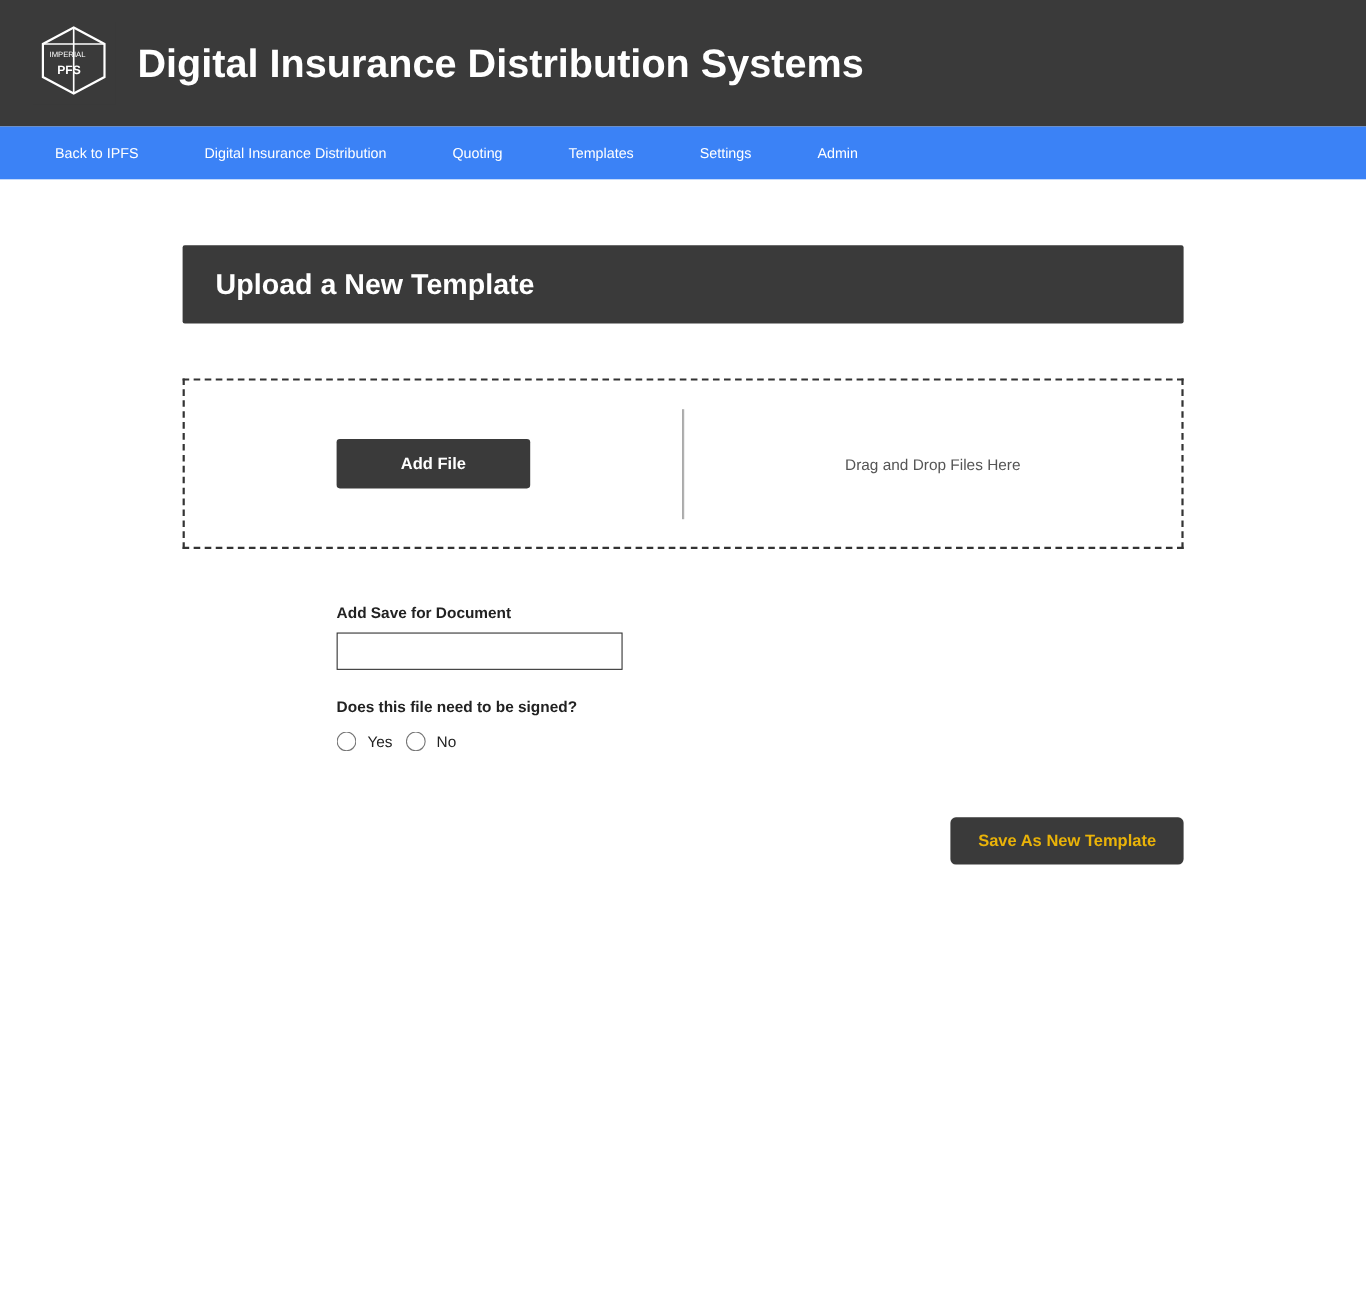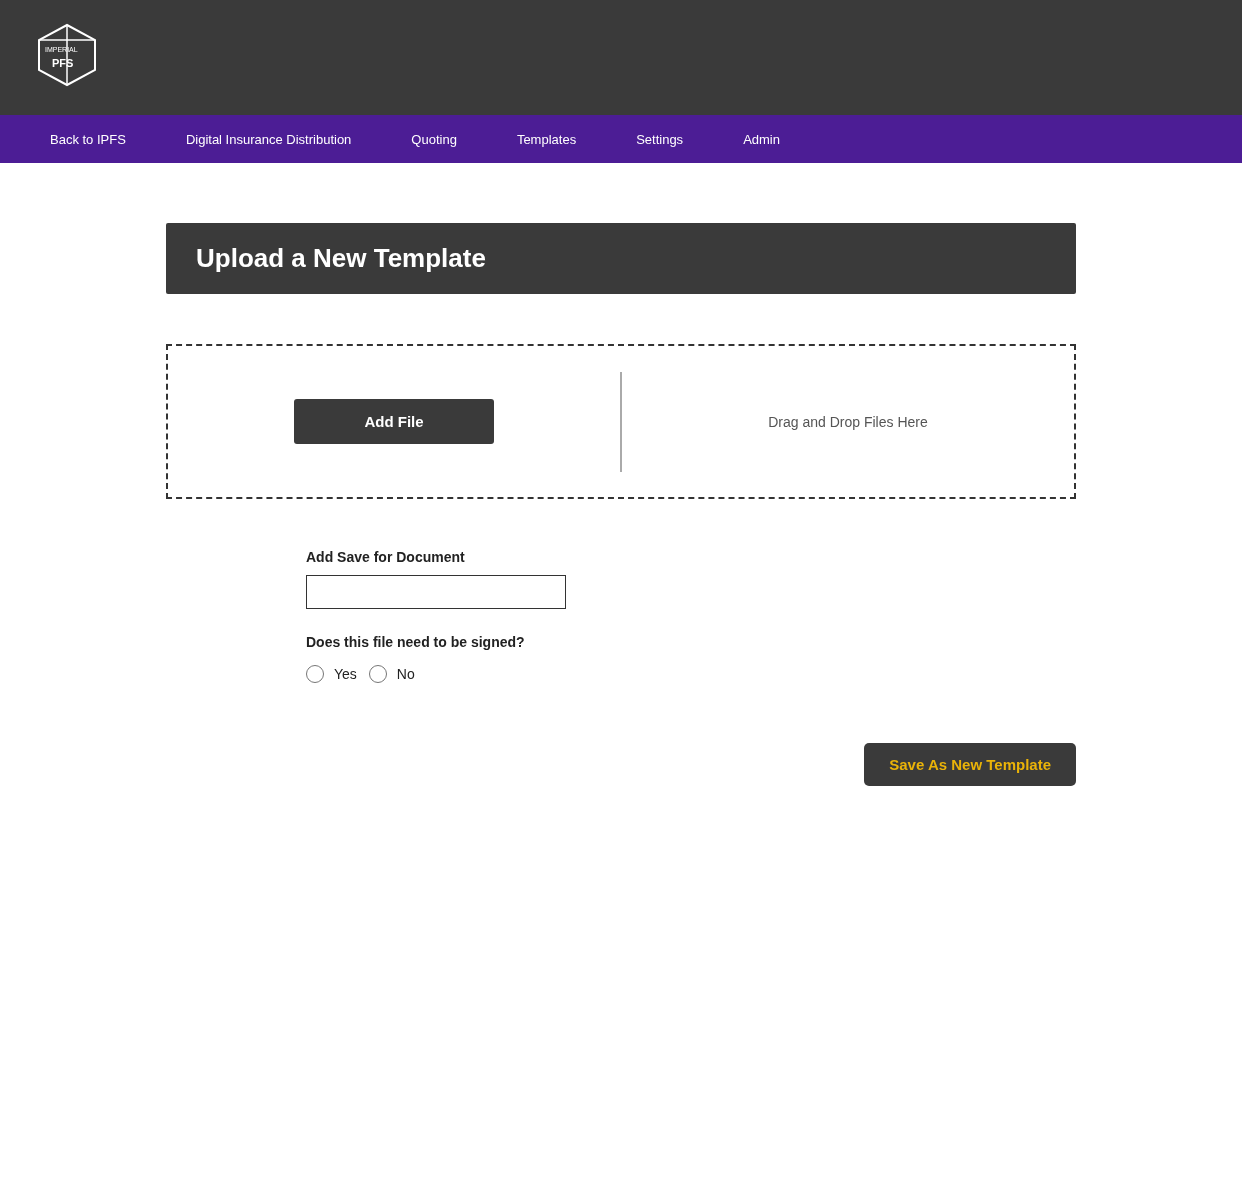--- a/index.html
+++ b/index.html
@@ -36,21 +36,21 @@
     }
 
     .header-title {
       color: #fff;
       font-size: 36px;
       font-weight: bold;
     }
 
     
     .nav {
-      background: #4c1d95;
+      background: #3b82f6;
       display: flex;
       align-items: center;
       padding: 0 20px;
       min-height: 48px;
     }
 
     .nav-item {
       color: #fff;
       font-size: 13px;
       padding: 14px 30px;
@@ -100,21 +100,21 @@
       width: 1px;
       height: 100px;
       background: #aaa;
     }
 
     .add-file-btn {
       background: #3a3a3a;
       color: #fff;
       border: none;
       padding: 14px 0;
-      width: 200px;
+      width: 176px;
       font-size: 15px;
       font-weight: bold;
       cursor: pointer;
       border-radius: 3px;
     }
 
     .upload-text {
       color: #555;
       font-size: 14px;
       text-align: center;
@@ -201,20 +201,21 @@
       <rect width="75" height="75" fill="#3a3a3a"></rect>
 
       <polygon points="37,5 65,20 65,50 37,65 9,50 9,20" fill="none" stroke="white" stroke-width="2"></polygon>
       <line x1="37" y1="5" x2="37" y2="65" stroke="white" stroke-width="1.5"></line>
       <line x1="9" y1="20" x2="65" y2="20" stroke="white" stroke-width="1.5"></line>
 
       <text x="22" y="47" fill="white" font-size="11" font-weight="bold" font-family="Arial">PFS</text>
       <text x="15" y="32" fill="white" font-size="7" font-family="Arial">IMPERIAL</text>
     </svg>
   </div>
+  <h1 class="header-title">Digital Insurance Distribution Systems</h1>
 </header>
 
 <nav class="nav">
   <a class="nav-item">Back to IPFS</a>
   <a class="nav-item">Digital Insurance Distribution</a>
   <a class="nav-item">Quoting</a>
   <a class="nav-item">Templates</a>
   <a class="nav-item">Settings</a>
   <a class="nav-item">Admin</a>
 </nav>

